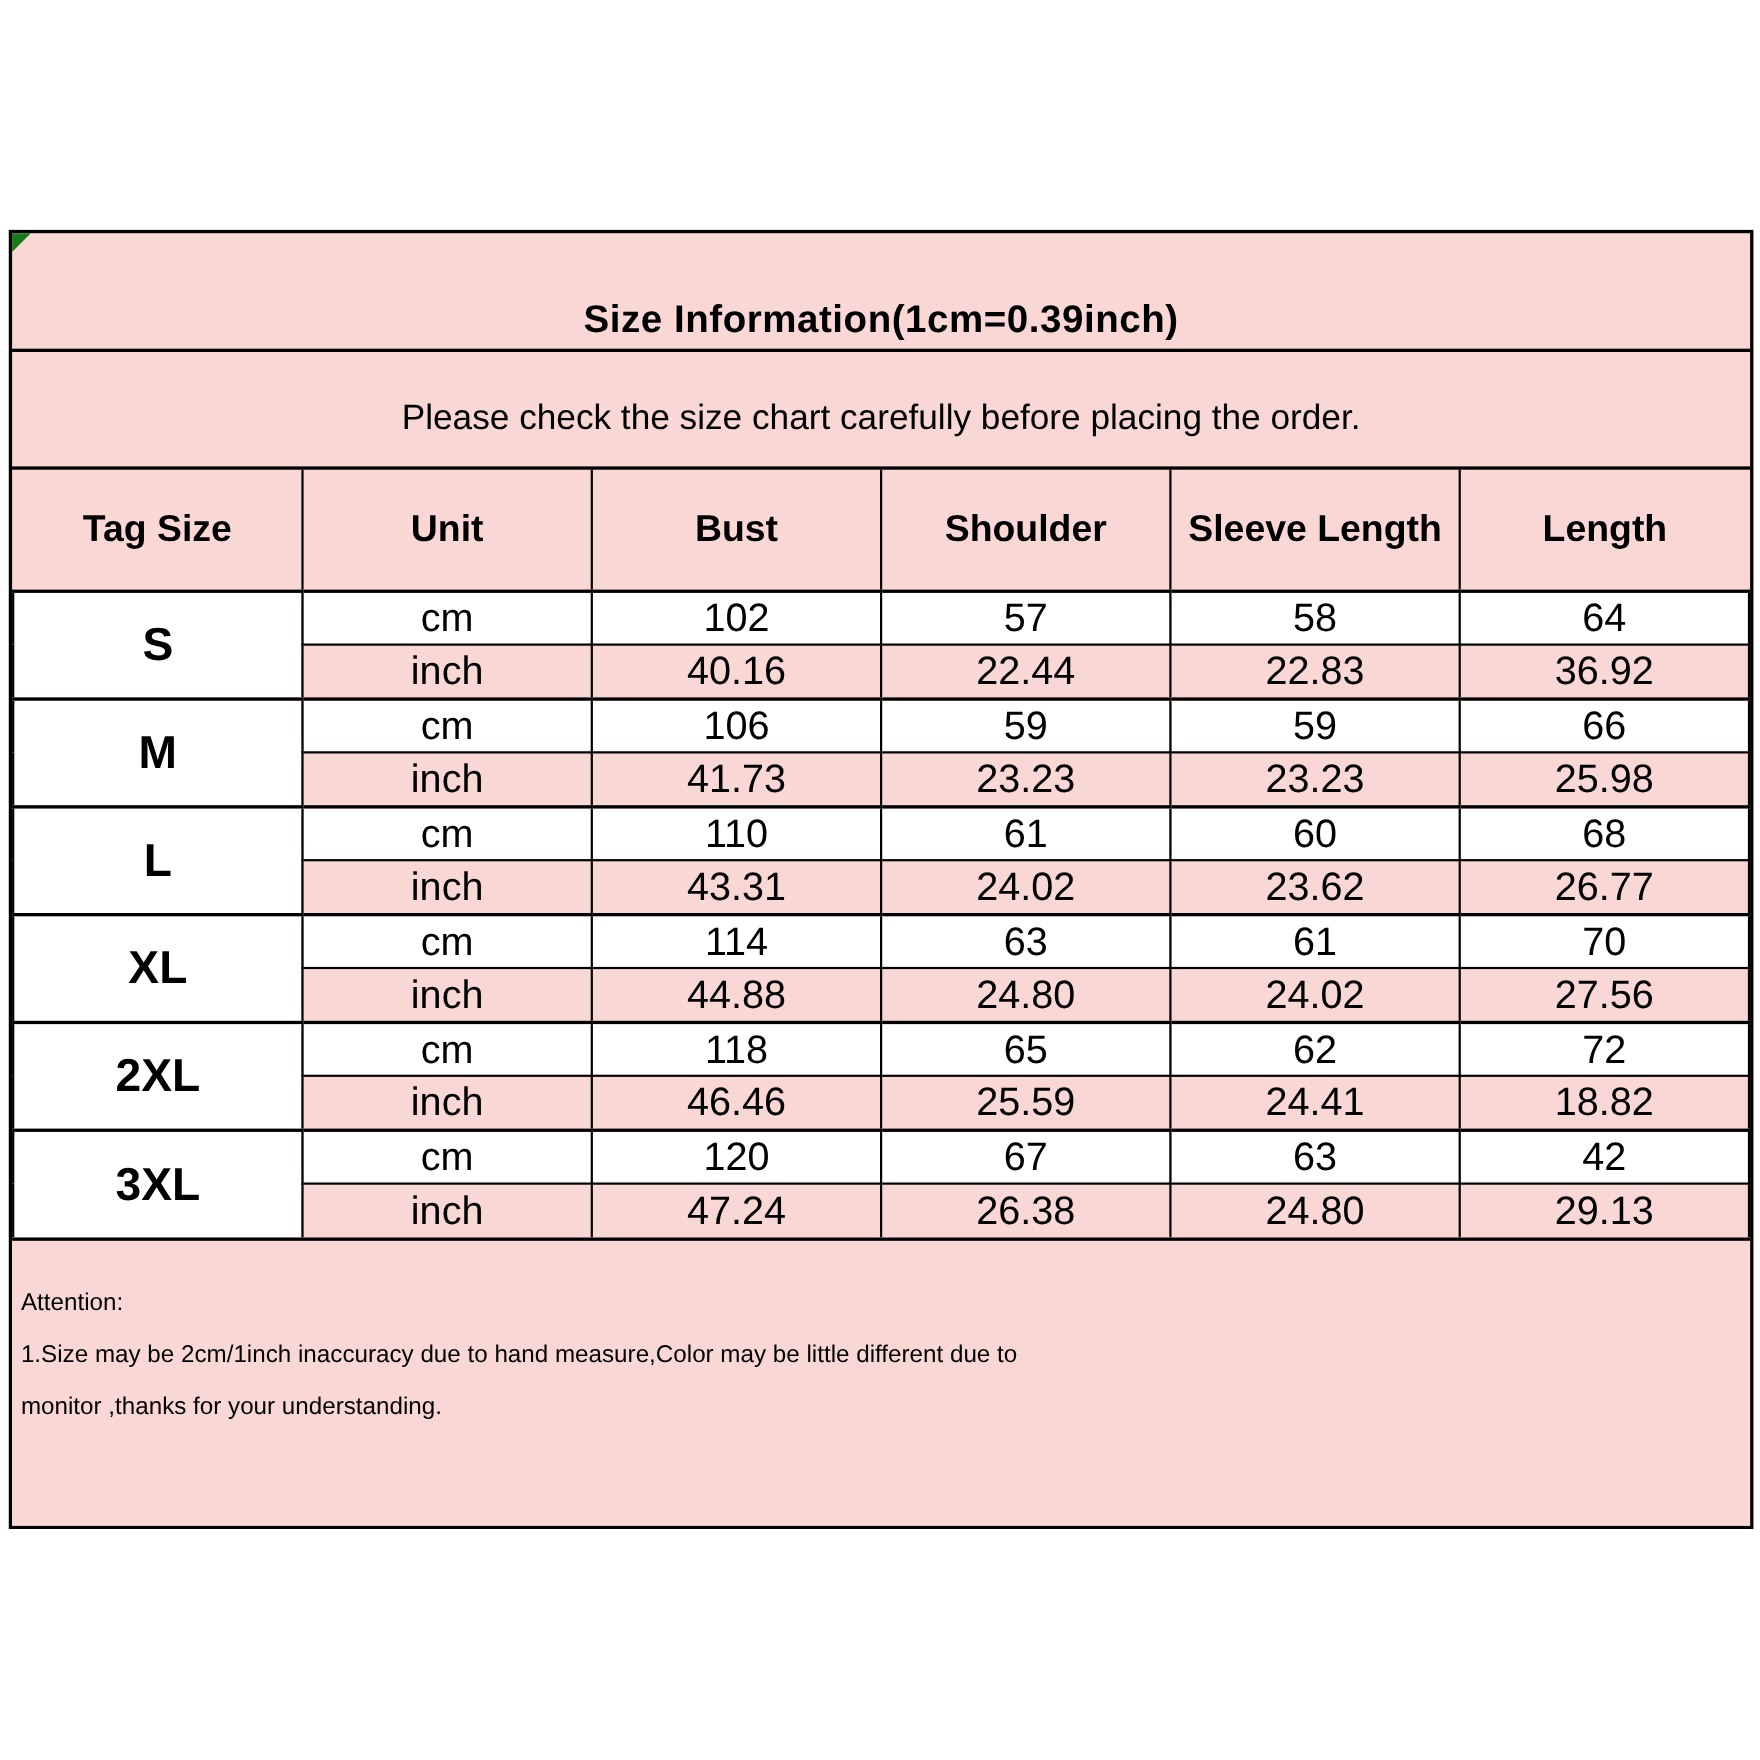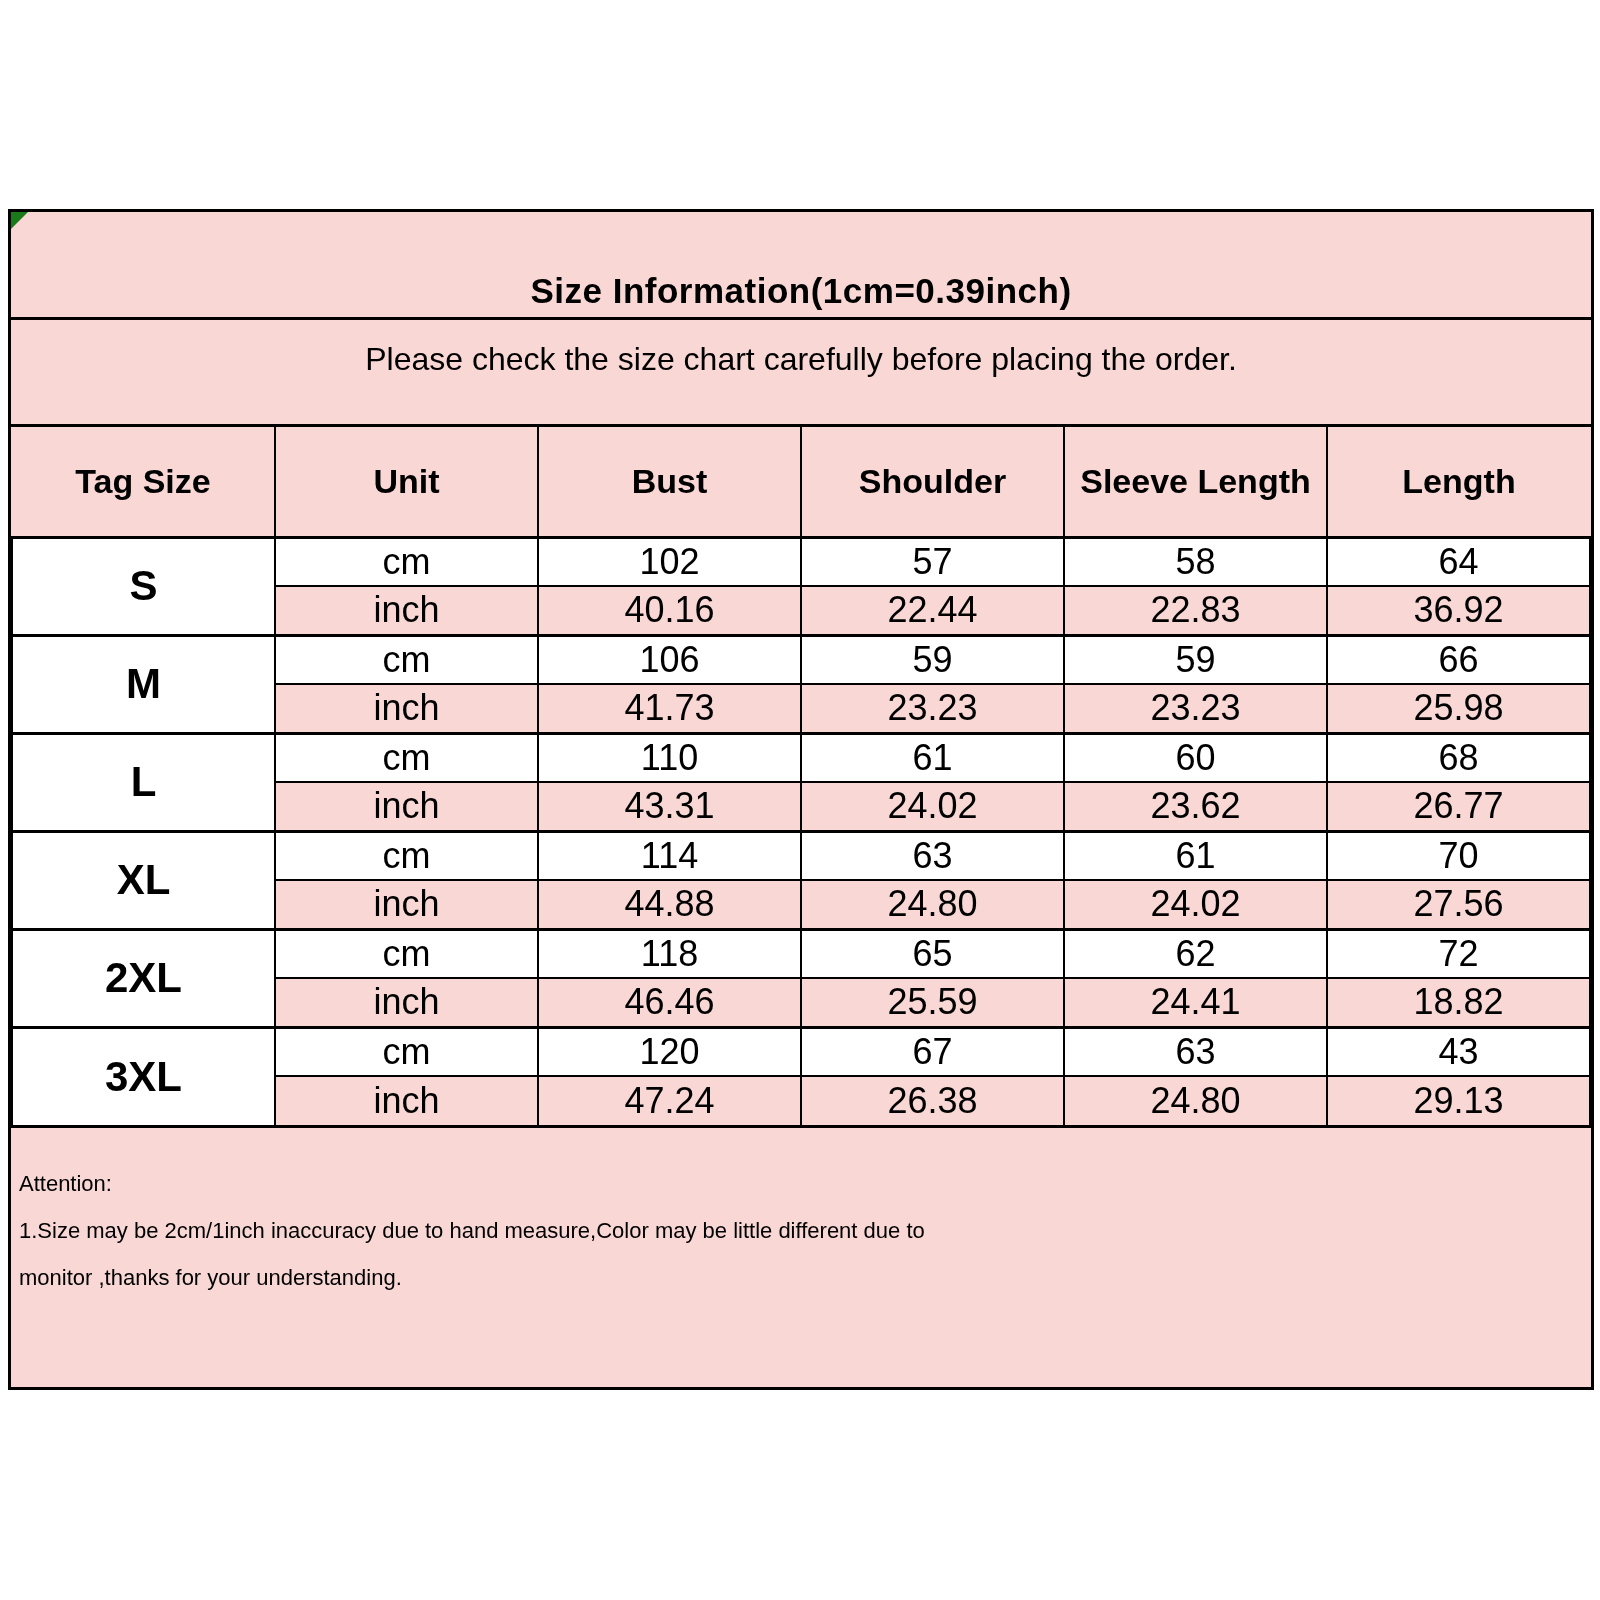--- a/index.html
+++ b/index.html
@@ -43,21 +43,21 @@
     justify-content: center;
     padding-bottom: 6px;
     font-size: 35px;
     font-weight: bold;
     letter-spacing: 0.5px;
   }
   .subtitle-row {
     flex: 0 0 107px;
     border-bottom: 3px solid var(--border);
     display: flex;
-    align-items: center;
+    align-items: flex-end;
     justify-content: center;
     padding-bottom: 26px;
     font-size: 32px;
   }
   table.size-table {
     flex: 0 0 auto;
     width: 100%;
     border-collapse: collapse;
     table-layout: fixed;
   }
@@ -201,21 +201,21 @@
           <td>25.59</td>
           <td>24.41</td>
           <td class="last-col">18.82</td>
         </tr>
         <tr class="cm-row">
           <td class="tag-cell" rowspan="2">3XL</td>
           <td>cm</td>
           <td>120</td>
           <td>67</td>
           <td>63</td>
-          <td class="last-col">43</td>
+          <td class="last-col">42</td>
         </tr>
         <tr class="inch-row">
           <td>inch</td>
           <td>47.24</td>
           <td>26.38</td>
           <td>24.80</td>
           <td class="last-col">29.13</td>
         </tr>
       </tbody>
   </table>

